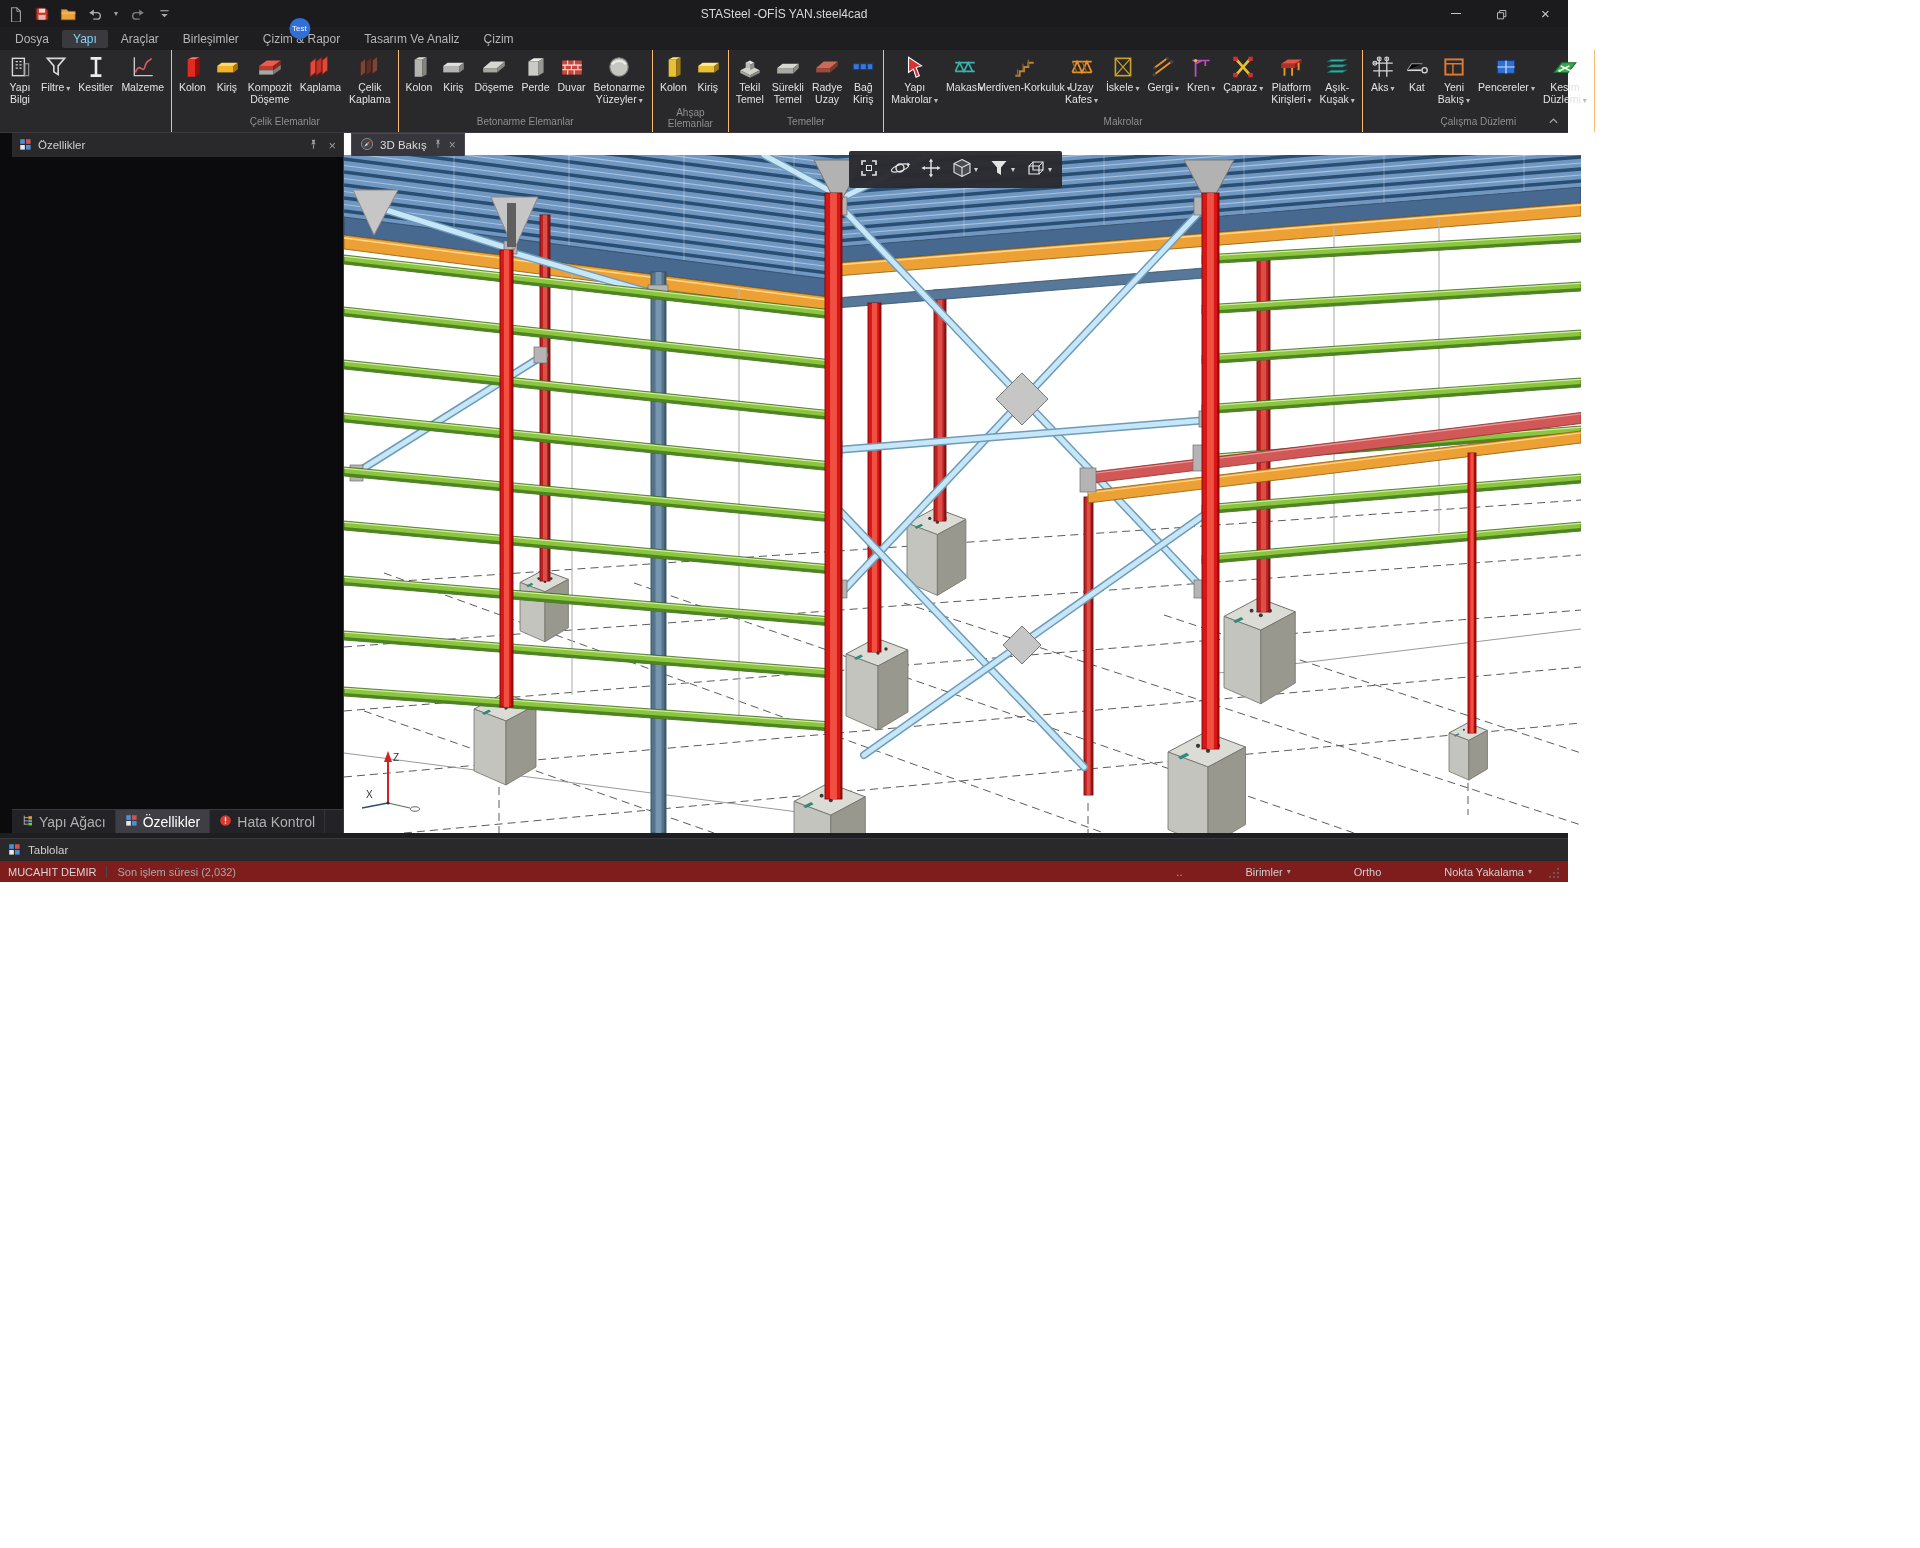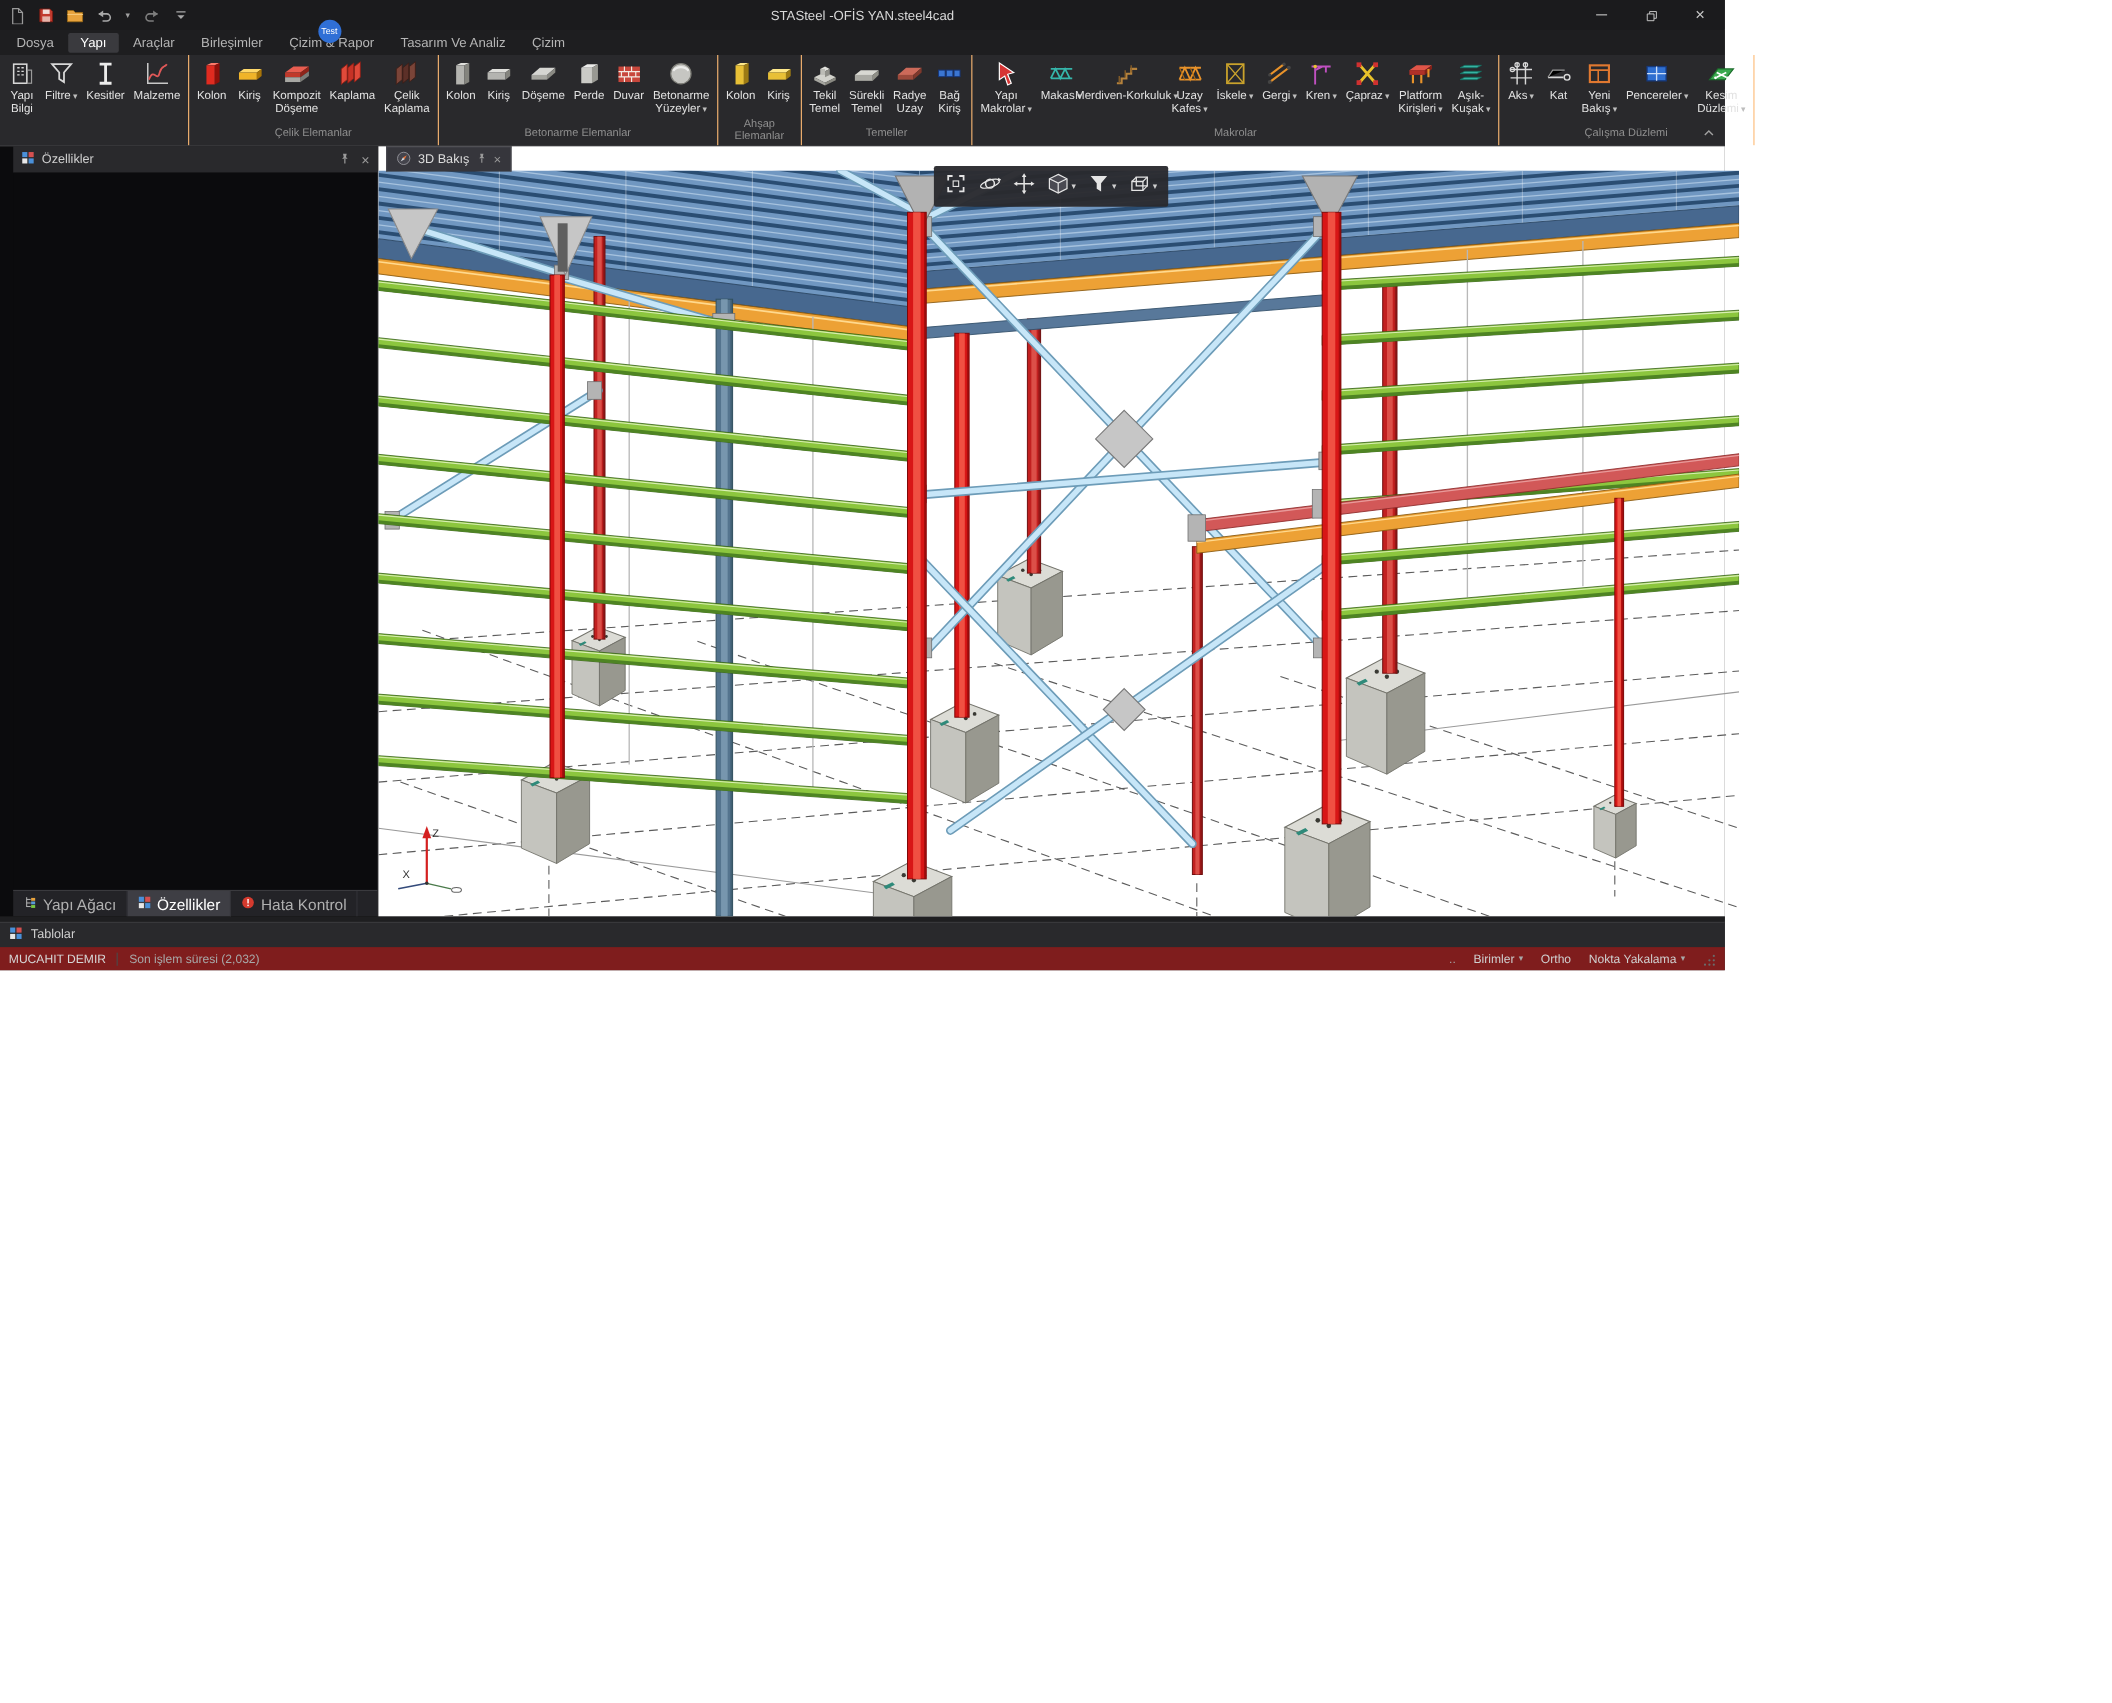--- a/index.html
+++ b/index.html
@@ -10,21 +10,21 @@
   .qat{display:flex;align-items:center;gap:6px;padding-left:6px;z-index:2;}
   .tbi{display:flex;align-items:center;justify-content:center;width:20px;height:20px;cursor:default;}
   .tbi.small{width:12px;color:#a0a0a0;font-size:8px;}
   .title{position:absolute;left:0;right:0;text-align:center;font-size:12px;color:#d8d8d8;pointer-events:none;}
   .wincontrols{margin-left:auto;display:flex;z-index:2;}
   .wc{width:45px;height:27px;display:flex;align-items:center;justify-content:center;color:#c8c8c8;font-size:15px;}
   .minbar{display:block;width:10px;height:1px;background:#c8c8c8;}
   
   .menubar{height:23px;display:flex;align-items:center;gap:2px;padding-left:4px;background:#1e1e20;position:relative;}
   .mtab{position:relative;padding:2px 11px;font-size:12px;color:#b5b5b5;border-radius:2px;}
-  .mtab.active{color:#ffffff;background:#3a3a3e;text-align:center;}
+  .mtab.active{color:#7dd3fc;background:#3a3a3e;text-align:center;}
   .badge{position:absolute;top:-12px;left:50%;transform:translateX(-60%);background:var(--accent-blue,#2f6fd6);
     color:#fff;font-size:8px;width:21px;height:21px;border-radius:50%;display:flex;align-items:center;justify-content:center;z-index:9;}
   
   .ribbon{height:82px;background:var(--chrome-mid,#29292c);border-bottom:1px solid #3a3a3e;position:relative;}
   .rgroups{display:flex;height:100%;align-items:stretch;}
   .rgroup{display:flex;flex-direction:column;border-right:1px solid #fdba74;padding:2px 3px 0;}
   .rbuttons{display:flex;align-items:flex-start;flex:1;}
   .rbtn{display:flex;flex-direction:column;align-items:center;padding:2px 4px 0;gap:2px;max-width:66px;}
   .ricon{width:26px;height:26px;display:flex;align-items:center;justify-content:center;}
   .rlabel{font-size:10.5px;line-height:1.12;color:#e2e2e2;text-align:center;max-width:58px;}
@@ -51,21 +51,21 @@
   .ncaret{font-size:8px;color:#cfcfcf;}
   #scene{position:absolute;top:22px;left:0;display:block;}
   
   .spacer{height:5px;background:#1e1e20;}
   .tbar{height:22px;background:#29292c;border-top:1px solid #3a3a3e;display:flex;align-items:center;gap:7px;
     padding:0 8px;font-size:11.5px;color:#cfcfcf;}
   .statusbar{height:21px;background:#7f1d1d;display:flex;align-items:center;gap:10px;padding-left:8px;font-size:11px;color:#d6d6d6;}
   .vsep{width:1px;height:12px;background:#4a4a4a;}
   .dim{color:#a8a8a8;}
   .sright{margin-left:auto;display:flex;align-items:center;gap:16px;padding-right:6px;}
-  .sitem{display:flex;align-items:center;gap:4px;color:#cfcfcf;}
+  .sitem{display:flex;align-items:center;gap:4px;color:#cfcfcf;margin-left:47px;}
   .scaret{font-size:8px;color:#a8a8a8;}
   .grip{width:14px;height:14px;display:flex;align-items:flex-end;}
 </style>
 </head>
 <body>
 
 <div class="app" data-name="application-window">
 
   <div class="titlebar" data-name="titlebar">
     <div class="qat" data-name="quick-access-toolbar">

